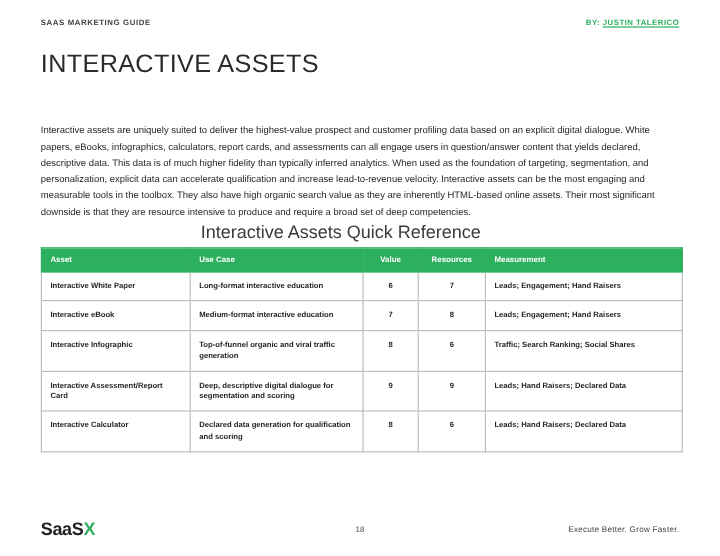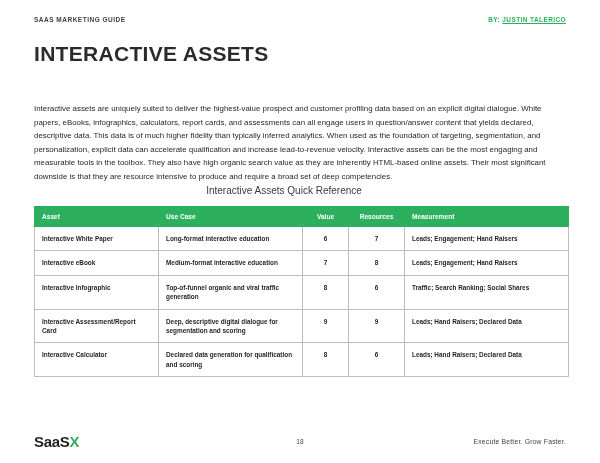--- a/index.html
+++ b/index.html
@@ -51,21 +51,21 @@
   .header-right .byline-name {
     text-decoration: underline;
   }
 
   
   .title {
     position: absolute;
     left: 34px;
     top: 42px;
     font-size: 21px;
-    font-weight: bold;
+    font-weight: normal;
     letter-spacing: 0.3px;
     color: #2b2b2b;
   }
 
   
   .body-copy {
     position: absolute;
     left: 34px;
     top: 70px;
     width: 534px;
@@ -76,21 +76,21 @@
     margin-top: 32px;
   }
 
   
   .table-caption {
     position: absolute;
     left: 0;
     top: 185px;
     width: 568px;
     text-align: center;
-    font-size: 10px;
+    font-size: 15px;
     color: #3a3a3a;
   }
 
   
   .table-wrap {
     position: absolute;
     left: 34px;
     top: 206px;
     width: 534px;
   }

